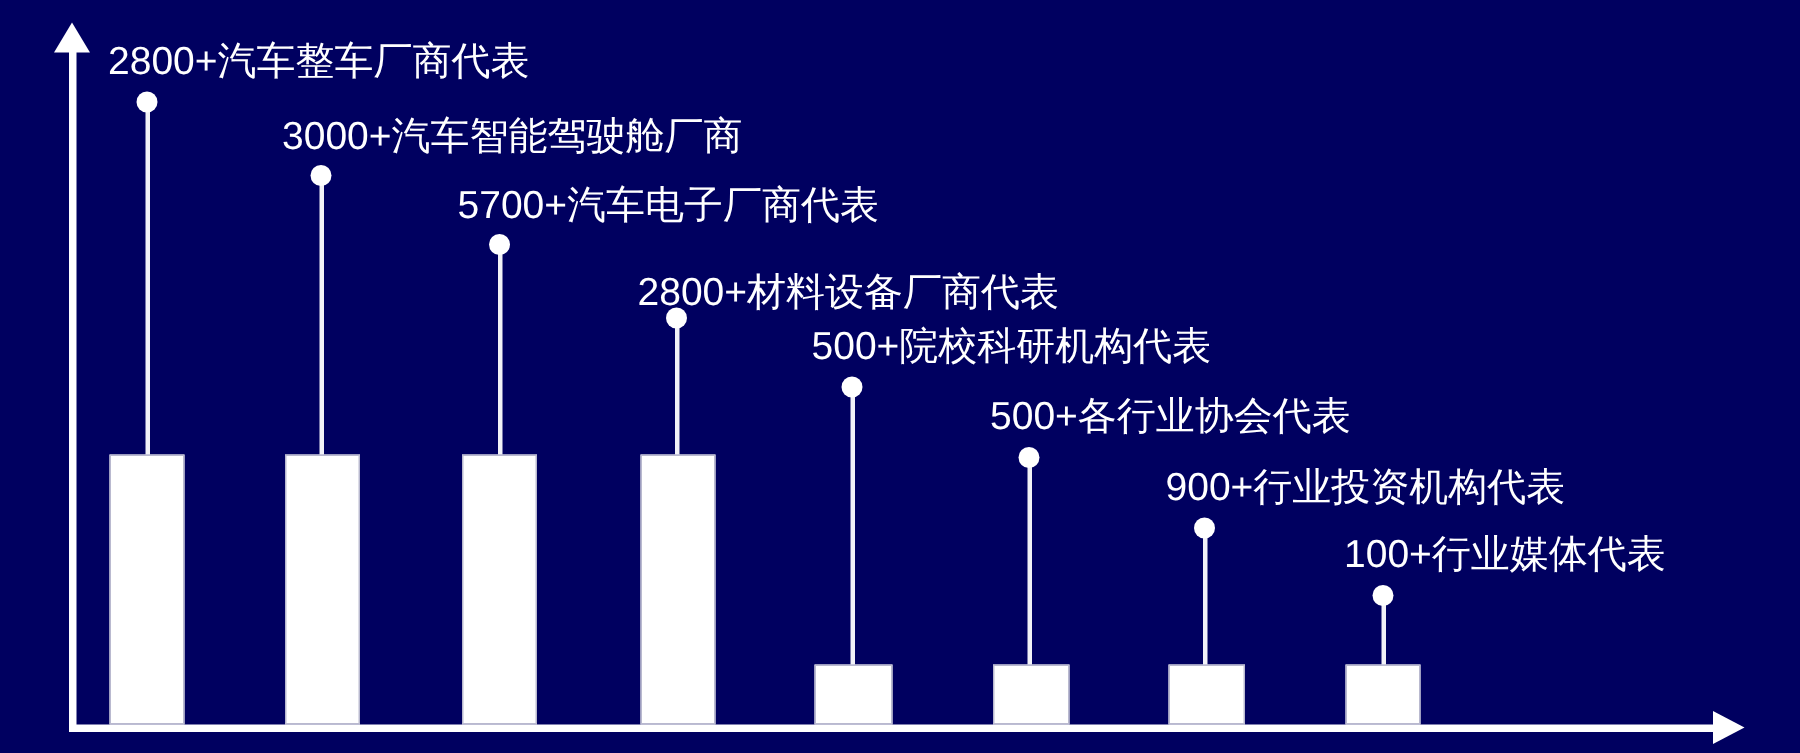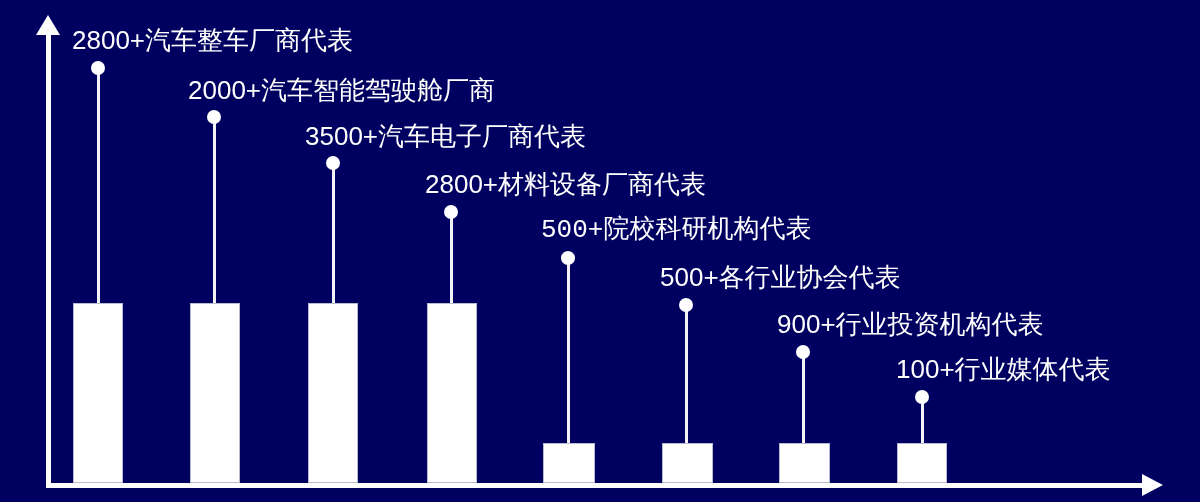--- a/index.html
+++ b/index.html
@@ -99,33 +99,33 @@
   <div class="axis-x-arrow"></div>
 
   <div id="series">
       <div class="bar" style="left: 73px; top: 303px; width: 50px; height: 180px;"></div>
       <div class="stem" style="left: 97px; top: 68px; height: 235px;"></div>
       <div class="dot" style="left: 91px; top: 61px;"></div>
       <div class="label" style="left: 72px; top: 26px;">2800+汽车整车厂商代表</div>
       <div class="bar" style="left: 190px; top: 303px; width: 50px; height: 180px;"></div>
       <div class="stem" style="left: 213px; top: 117px; height: 186px;"></div>
       <div class="dot" style="left: 207px; top: 110px;"></div>
-      <div class="label" style="left: 188px; top: 76px;">2000+汽车智能驾驶舱厂商</div>
+      <div class="label" style="left: 188px; top: 76px;">3000+汽车智能驾驶舱厂商</div>
       <div class="bar" style="left: 308px; top: 303px; width: 50px; height: 180px;"></div>
       <div class="stem" style="left: 332px; top: 163px; height: 140px;"></div>
       <div class="dot" style="left: 326px; top: 156px;"></div>
-      <div class="label" style="left: 305px; top: 122px;">3500+汽车电子厂商代表</div>
+      <div class="label" style="left: 305px; top: 122px;">5700+汽车电子厂商代表</div>
       <div class="bar" style="left: 427px; top: 303px; width: 50px; height: 180px;"></div>
       <div class="stem" style="left: 450px; top: 212px; height: 91px;"></div>
       <div class="dot" style="left: 444px; top: 205px;"></div>
-      <div class="label" style="left: 425px; top: 170px; text-align: right;">2800+材料设备厂商代表</div>
+      <div class="label" style="left: 425px; top: 180px; text-align: right;">2800+材料设备厂商代表</div>
       <div class="bar" style="left: 543px; top: 443px; width: 52px; height: 40px;"></div>
       <div class="stem" style="left: 567px; top: 258px; height: 185px;"></div>
       <div class="dot" style="left: 561px; top: 251px;"></div>
-      <div class="label" style="left: 541px; top: 216px; font-family: Liberation Mono, monospace;">500+院校科研机构代表</div>
+      <div class="label" style="left: 541px; top: 216px;">500+院校科研机构代表</div>
       <div class="bar" style="left: 662px; top: 443px; width: 51px; height: 40px;"></div>
       <div class="stem" style="left: 685px; top: 305px; height: 138px;"></div>
       <div class="dot" style="left: 679px; top: 298px;"></div>
       <div class="label" style="left: 660px; top: 263px; text-align: center;">500+各行业协会代表</div>
       <div class="bar" style="left: 779px; top: 443px; width: 51px; height: 40px;"></div>
       <div class="stem" style="left: 802px; top: 352px; height: 91px;"></div>
       <div class="dot" style="left: 796px; top: 345px;"></div>
       <div class="label" style="left: 777px; top: 310px;">900+行业投资机构代表</div>
       <div class="bar" style="left: 897px; top: 443px; width: 50px; height: 40px;"></div>
       <div class="stem" style="left: 921px; top: 397px; height: 46px;"></div>

